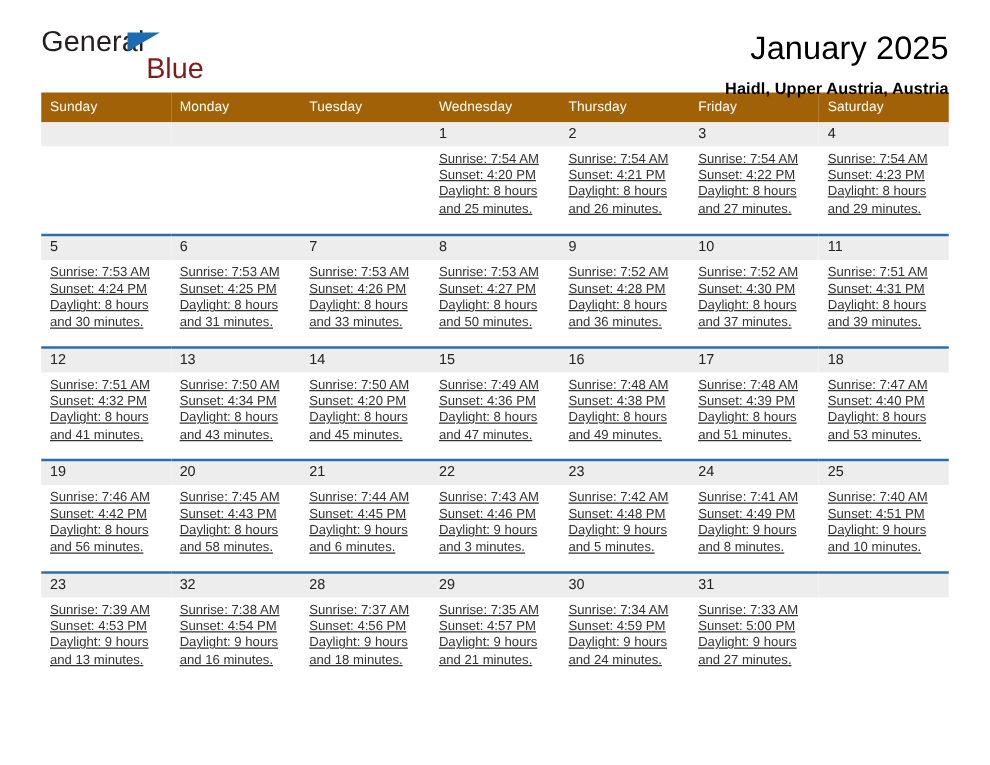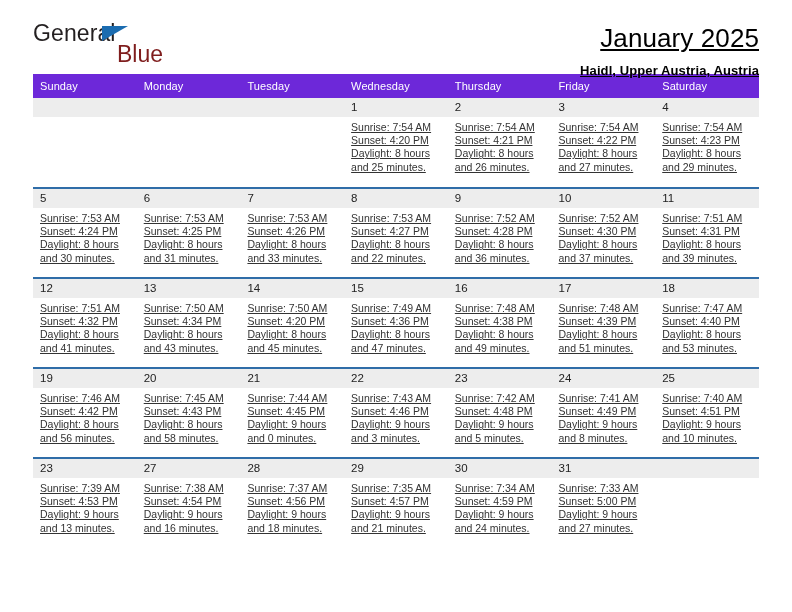--- a/index.html
+++ b/index.html
@@ -48,21 +48,21 @@
   }
   .logo-flag {
     position: absolute;
     left: 69px;
     top: 4px;
     width: 0;
     height: 0;
     border-left: 26px solid #1b6cb0;
     border-bottom: 15px solid transparent;
   }
-  .titles { text-align: right; padding-top: 2px; text-decoration: underline; }
+  .titles { text-align: right; padding-top: 2px; }
   .cal-title {
     font-size: 26px;
     font-weight: normal;
     color: #000000;
     line-height: 1.15;
     letter-spacing: .1px;
   }
   .cal-sub {
     font-size: 13px;
     font-weight: bold;
@@ -71,21 +71,21 @@
     letter-spacing: .1px;
   }
 
   
   .calendar {
     width: 726px;
     border-collapse: collapse;
     table-layout: fixed;
   }
   .calendar th {
-    background: #6d28d9;
+    background: #a16207;
     color: #ffffff;
     font-size: 11px;
     font-weight: normal;
     text-align: left;
     padding: 6px 0 6px 7px;
     height: 22px;
     letter-spacing: .1px;
   }
   .calendar td {
     vertical-align: top;
@@ -220,21 +220,21 @@
               <div>Daylight: 8 hours</div>
               <div>and 33 minutes.</div>
             </div>
           </td>
           <td>
             <div class="daynum">8</div>
             <div class="info">
               <div>Sunrise: 7:53 AM</div>
               <div>Sunset: 4:27 PM</div>
               <div>Daylight: 8 hours</div>
-              <div>and 22 minutes.</div>
+              <div>and 50 minutes.</div>
             </div>
           </td>
           <td>
             <div class="daynum">9</div>
             <div class="info">
               <div>Sunrise: 7:52 AM</div>
               <div>Sunset: 4:28 PM</div>
               <div>Daylight: 8 hours</div>
               <div>and 36 minutes.</div>
             </div>
@@ -341,21 +341,21 @@
               <div>Daylight: 8 hours</div>
               <div>and 58 minutes.</div>
             </div>
           </td>
           <td>
             <div class="daynum">21</div>
             <div class="info">
               <div>Sunrise: 7:44 AM</div>
               <div>Sunset: 4:45 PM</div>
               <div>Daylight: 9 hours</div>
-              <div>and 0 minutes.</div>
+              <div>and 6 minutes.</div>
             </div>
           </td>
           <td>
             <div class="daynum">22</div>
             <div class="info">
               <div>Sunrise: 7:43 AM</div>
               <div>Sunset: 4:46 PM</div>
               <div>Daylight: 9 hours</div>
               <div>and 3 minutes.</div>
             </div>
@@ -392,21 +392,21 @@
           <td>
             <div class="daynum">23</div>
             <div class="info">
               <div>Sunrise: 7:39 AM</div>
               <div>Sunset: 4:53 PM</div>
               <div>Daylight: 9 hours</div>
               <div>and 13 minutes.</div>
             </div>
           </td>
           <td>
-            <div class="daynum">27</div>
+            <div class="daynum">32</div>
             <div class="info">
               <div>Sunrise: 7:38 AM</div>
               <div>Sunset: 4:54 PM</div>
               <div>Daylight: 9 hours</div>
               <div>and 16 minutes.</div>
             </div>
           </td>
           <td>
             <div class="daynum">28</div>
             <div class="info">

